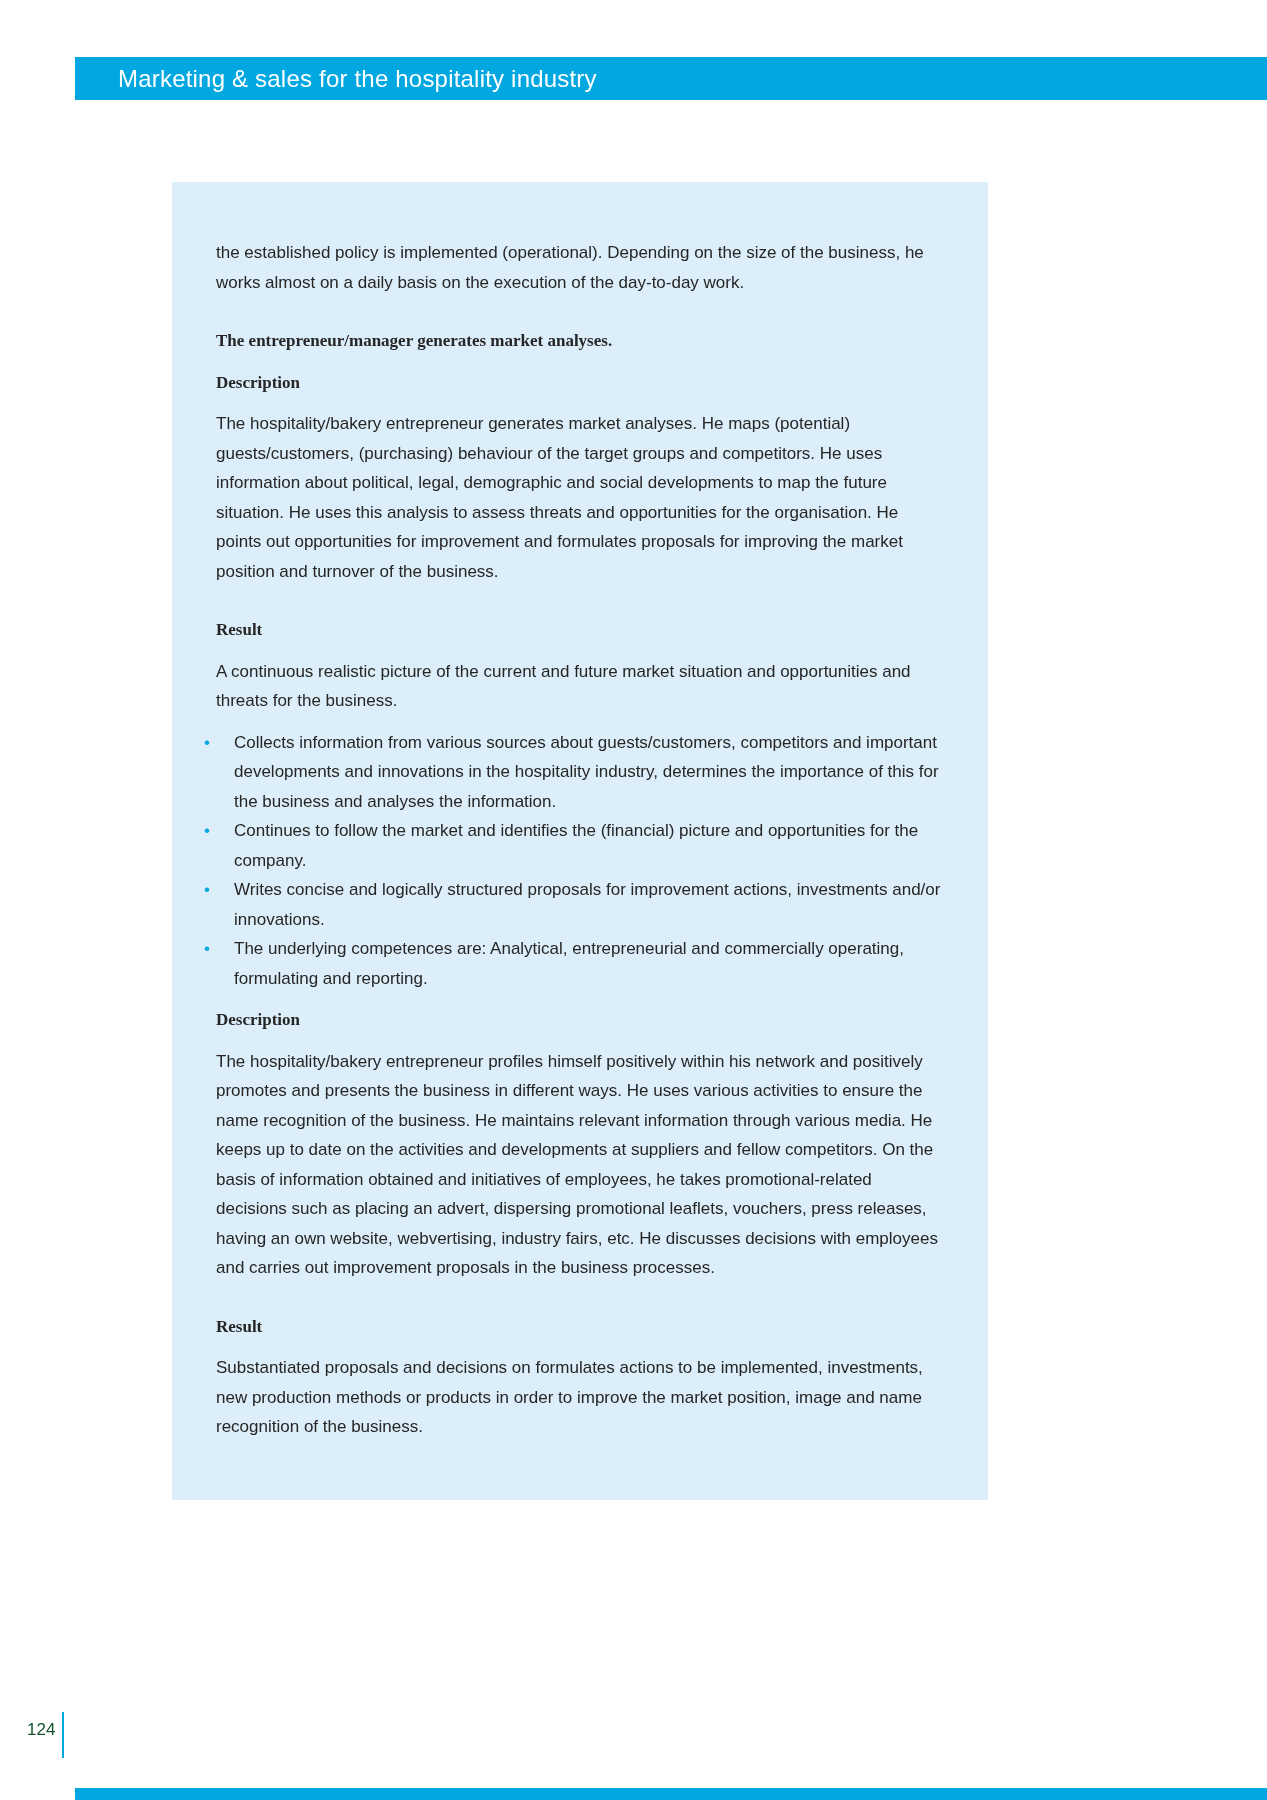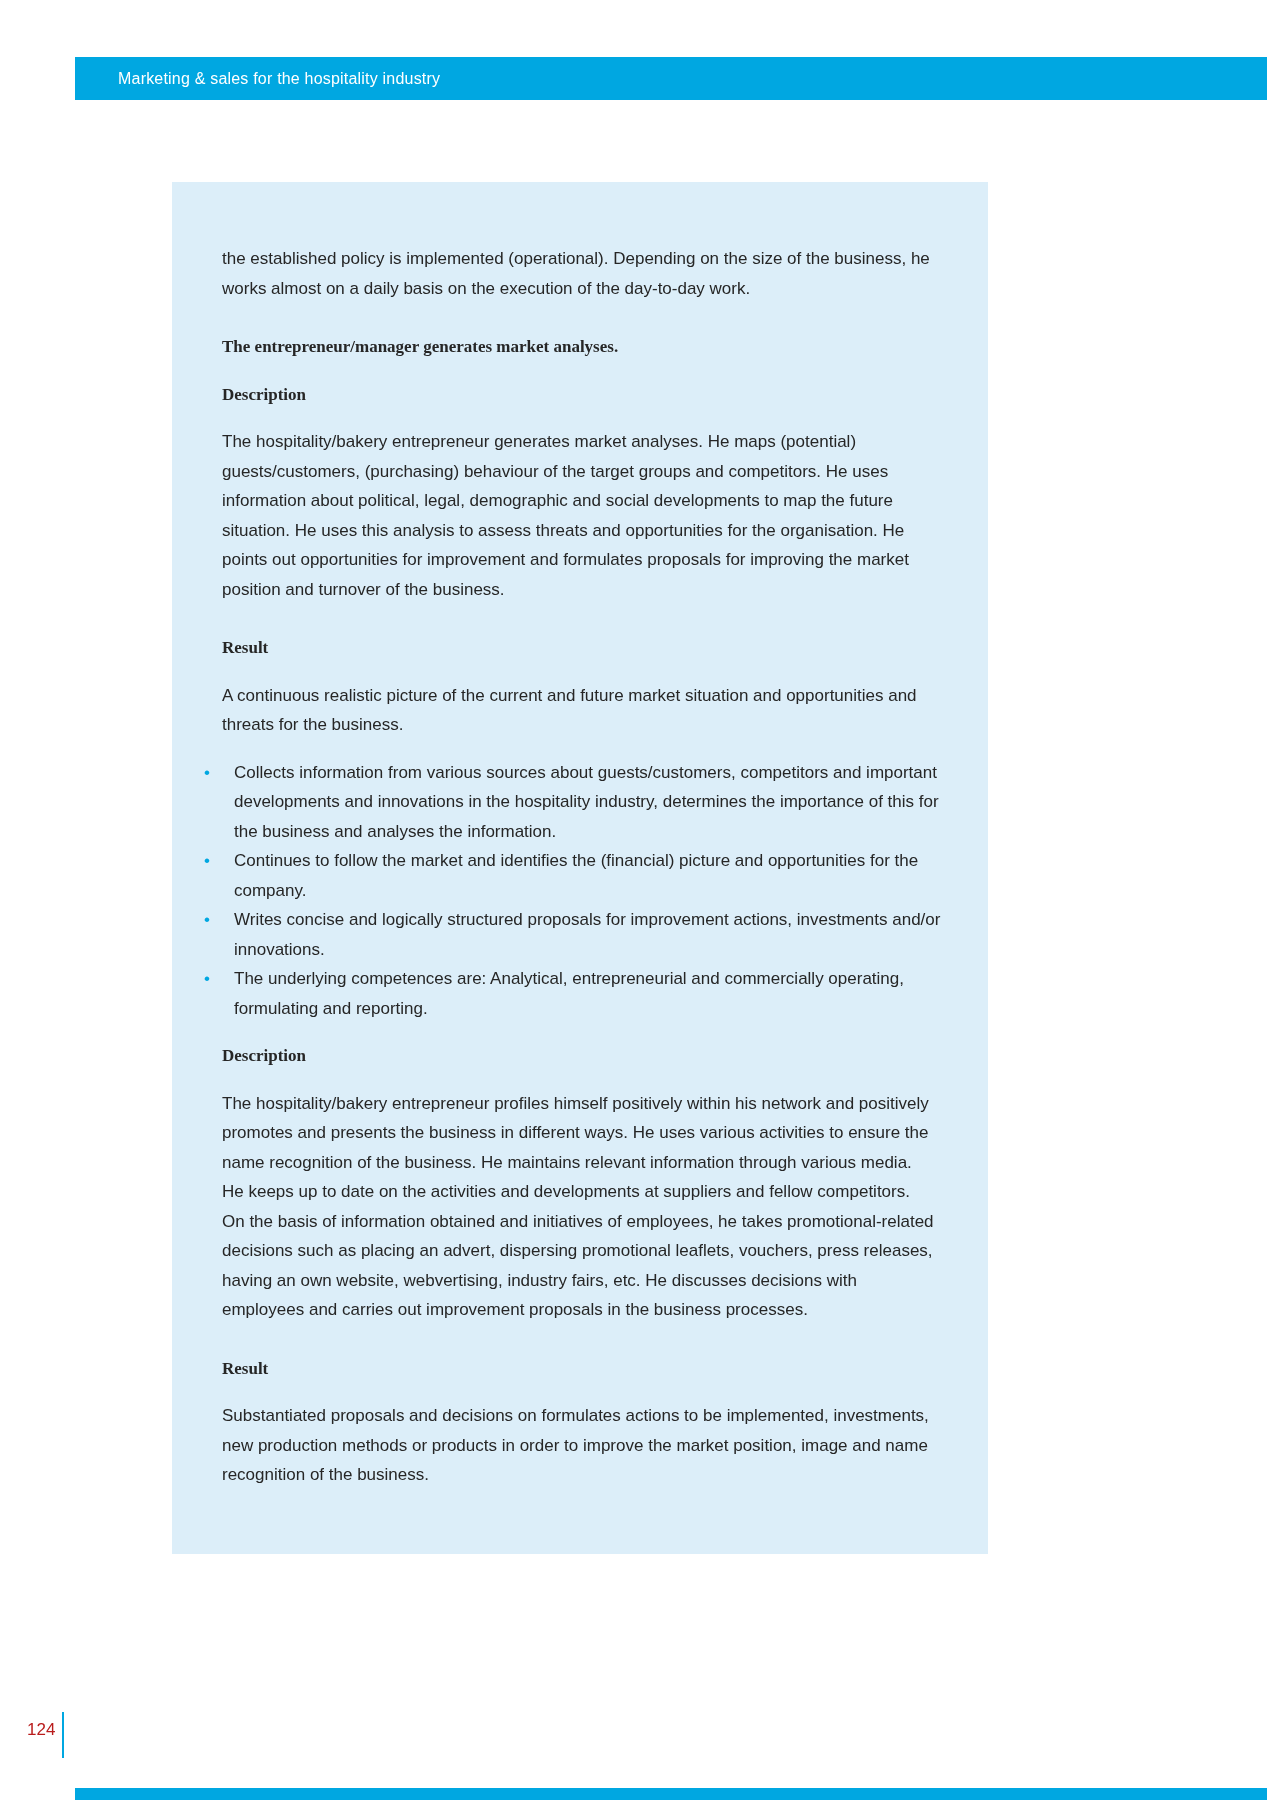--- a/index.html
+++ b/index.html
@@ -20,39 +20,39 @@
     left: 75px;
     right: 0;
     top: 57px;
     height: 43px;
     background: #00a7e1;
     display: flex;
     align-items: center;
   }
   .header-bar .title {
     color: #ffffff;
-    font-size: 16px;
+    font-size: 24px;
     padding-left: 43px;
     letter-spacing: 0.2px;
   }
 
   
   .content-box {
     position: absolute;
     left: 172px;
     top: 182px;
     width: 816px;
     min-height: 1278px;
     background: #dceef9;
     padding: 44px 36px 46px 32px;
   }
   .content-box p,
   .content-box h3,
   .content-box h4 {
-    margin: 18px;
+    margin: 12px;
     font-size: 17px;
     line-height: 29.5px;
     font-weight: normal;
   }
   .content-box h3,
   .content-box h4 {
     font-weight: bold;
     font-family: Liberation Serif, serif;
   }
   .gap { margin-top: 29px !important; }
@@ -80,21 +80,21 @@
     left: 62px;
     top: 1712px;
     width: 2px;
     height: 46px;
     background: #00a7e1;
   }
   .page-number {
     position: absolute;
     left: 27px;
     top: 1720px;
-    color: #b91c1c;
+    color: #14532d;
     font-size: 17px;
     line-height: 20px;
   }
   .footer-bar {
     position: absolute;
     left: 75px;
     right: 0;
     bottom: 0;
     height: 12px;
     background: #00a7e1;

